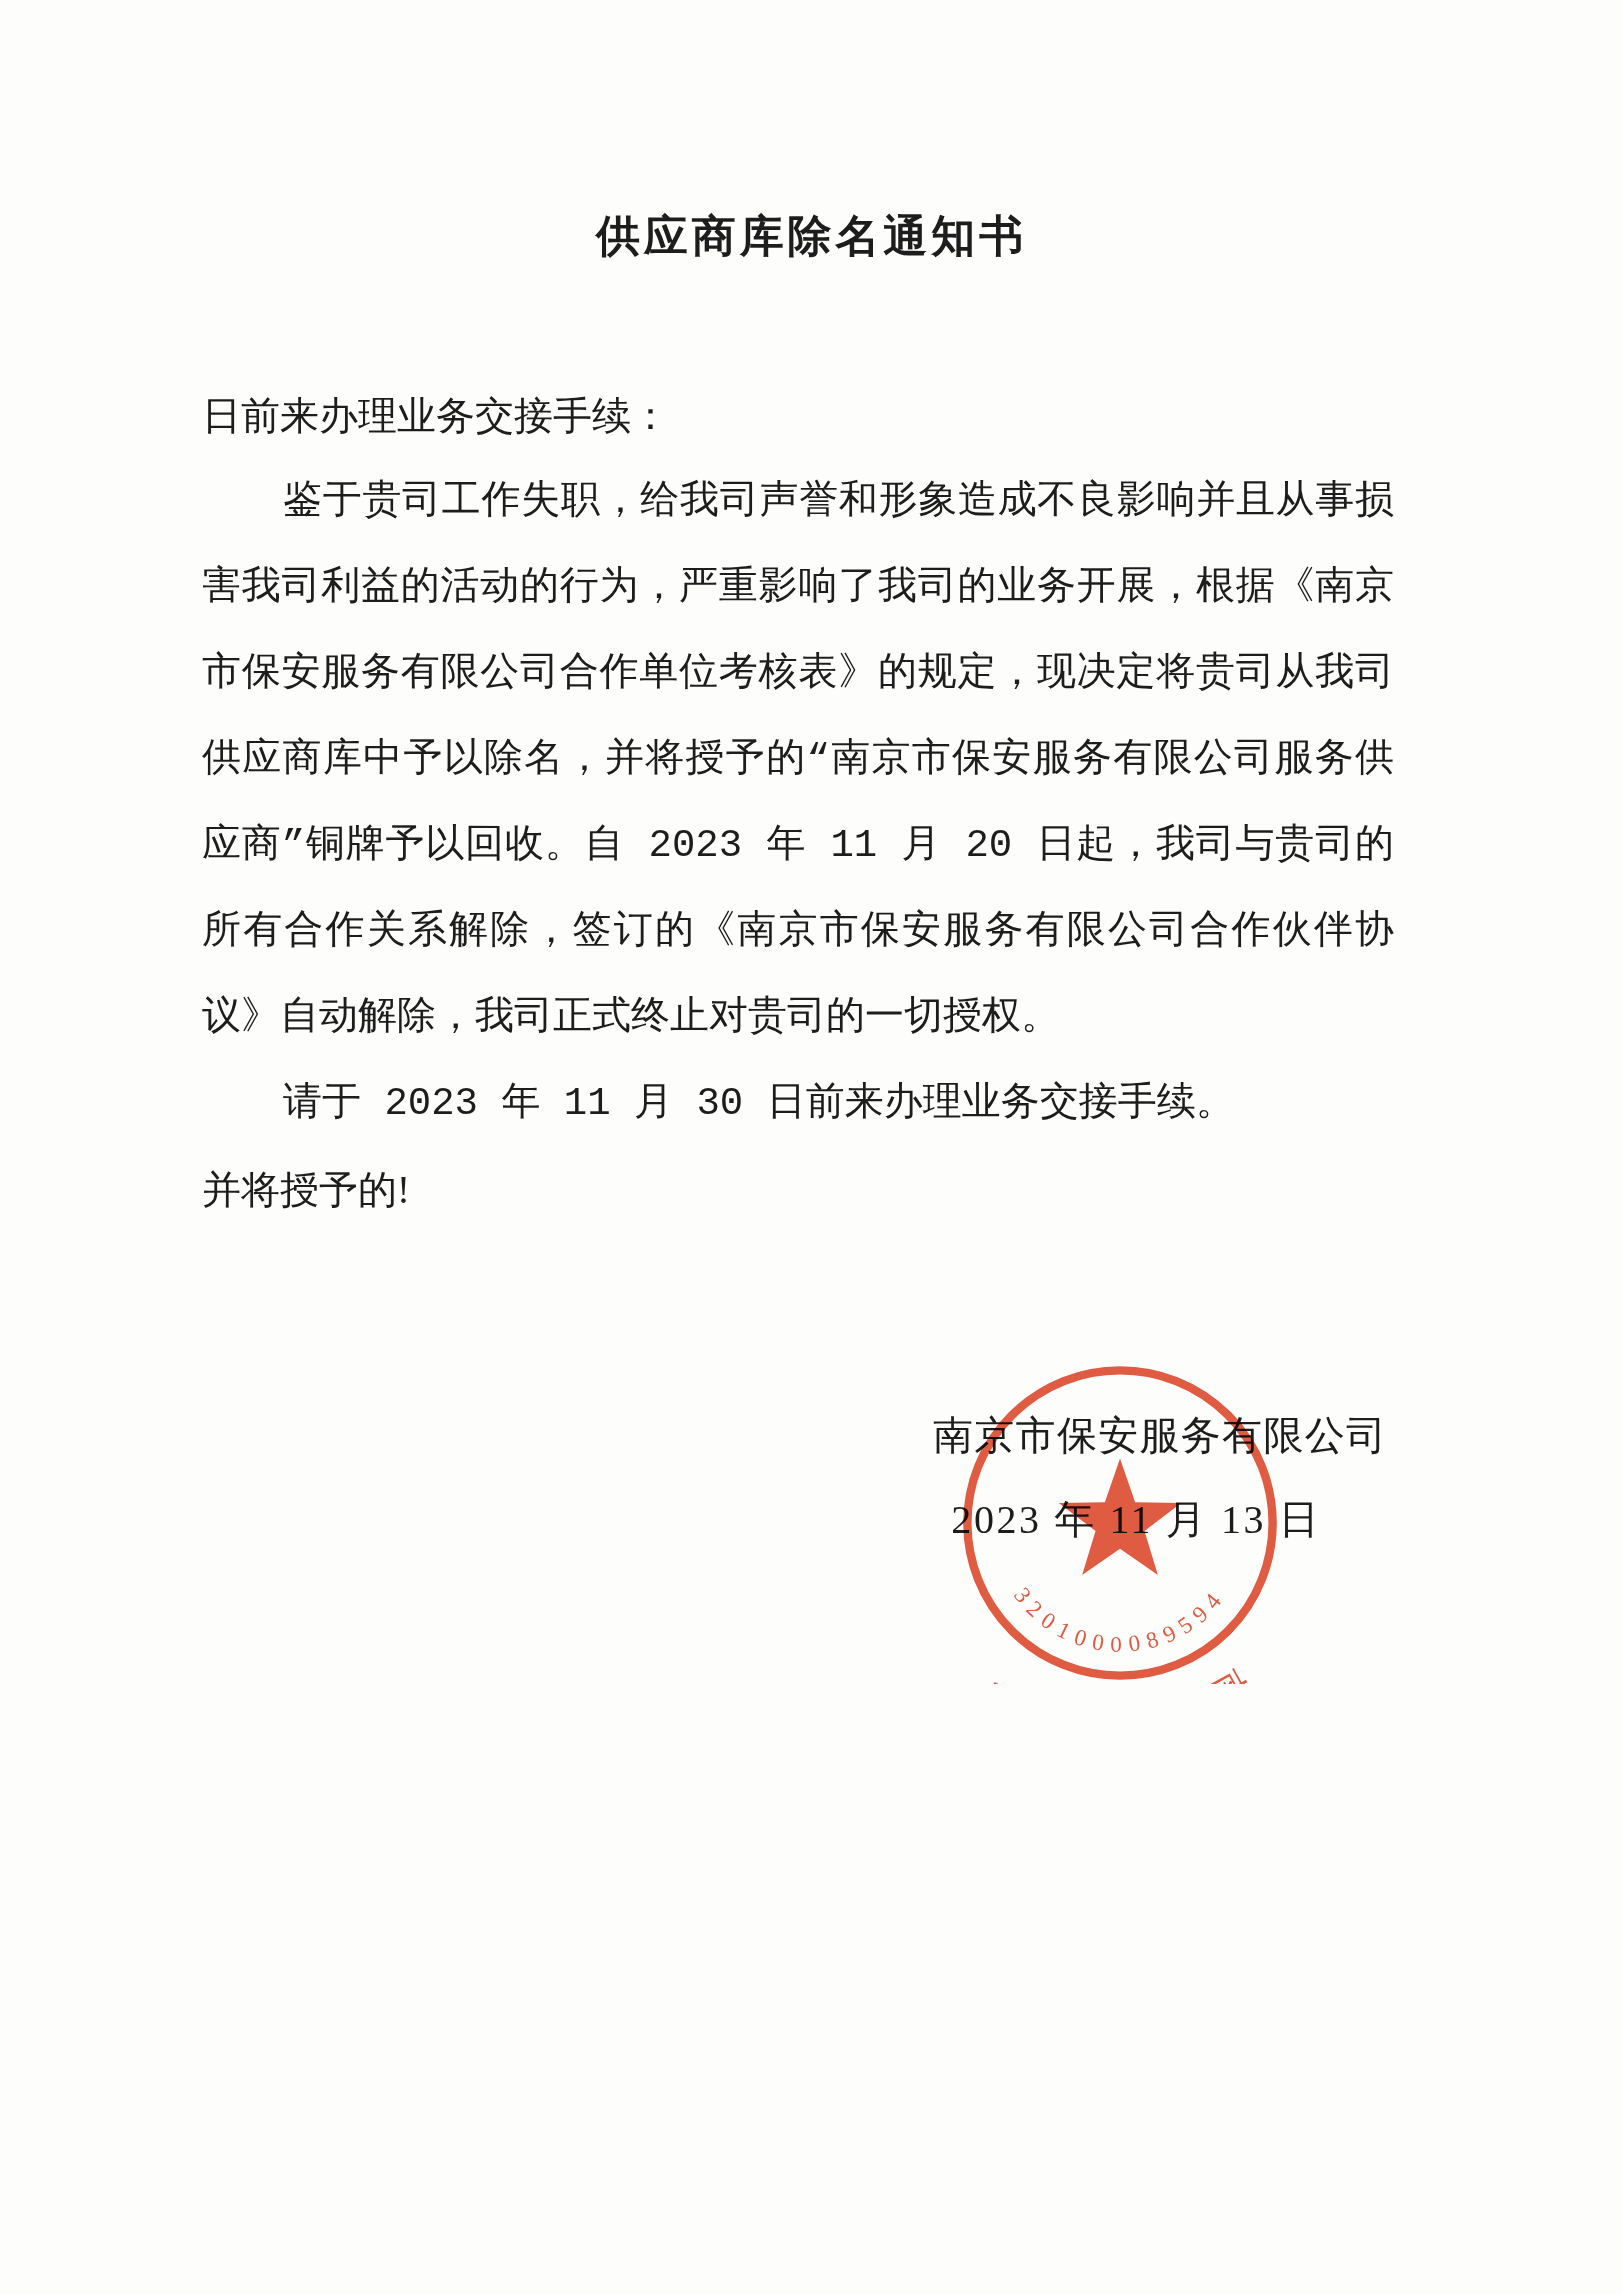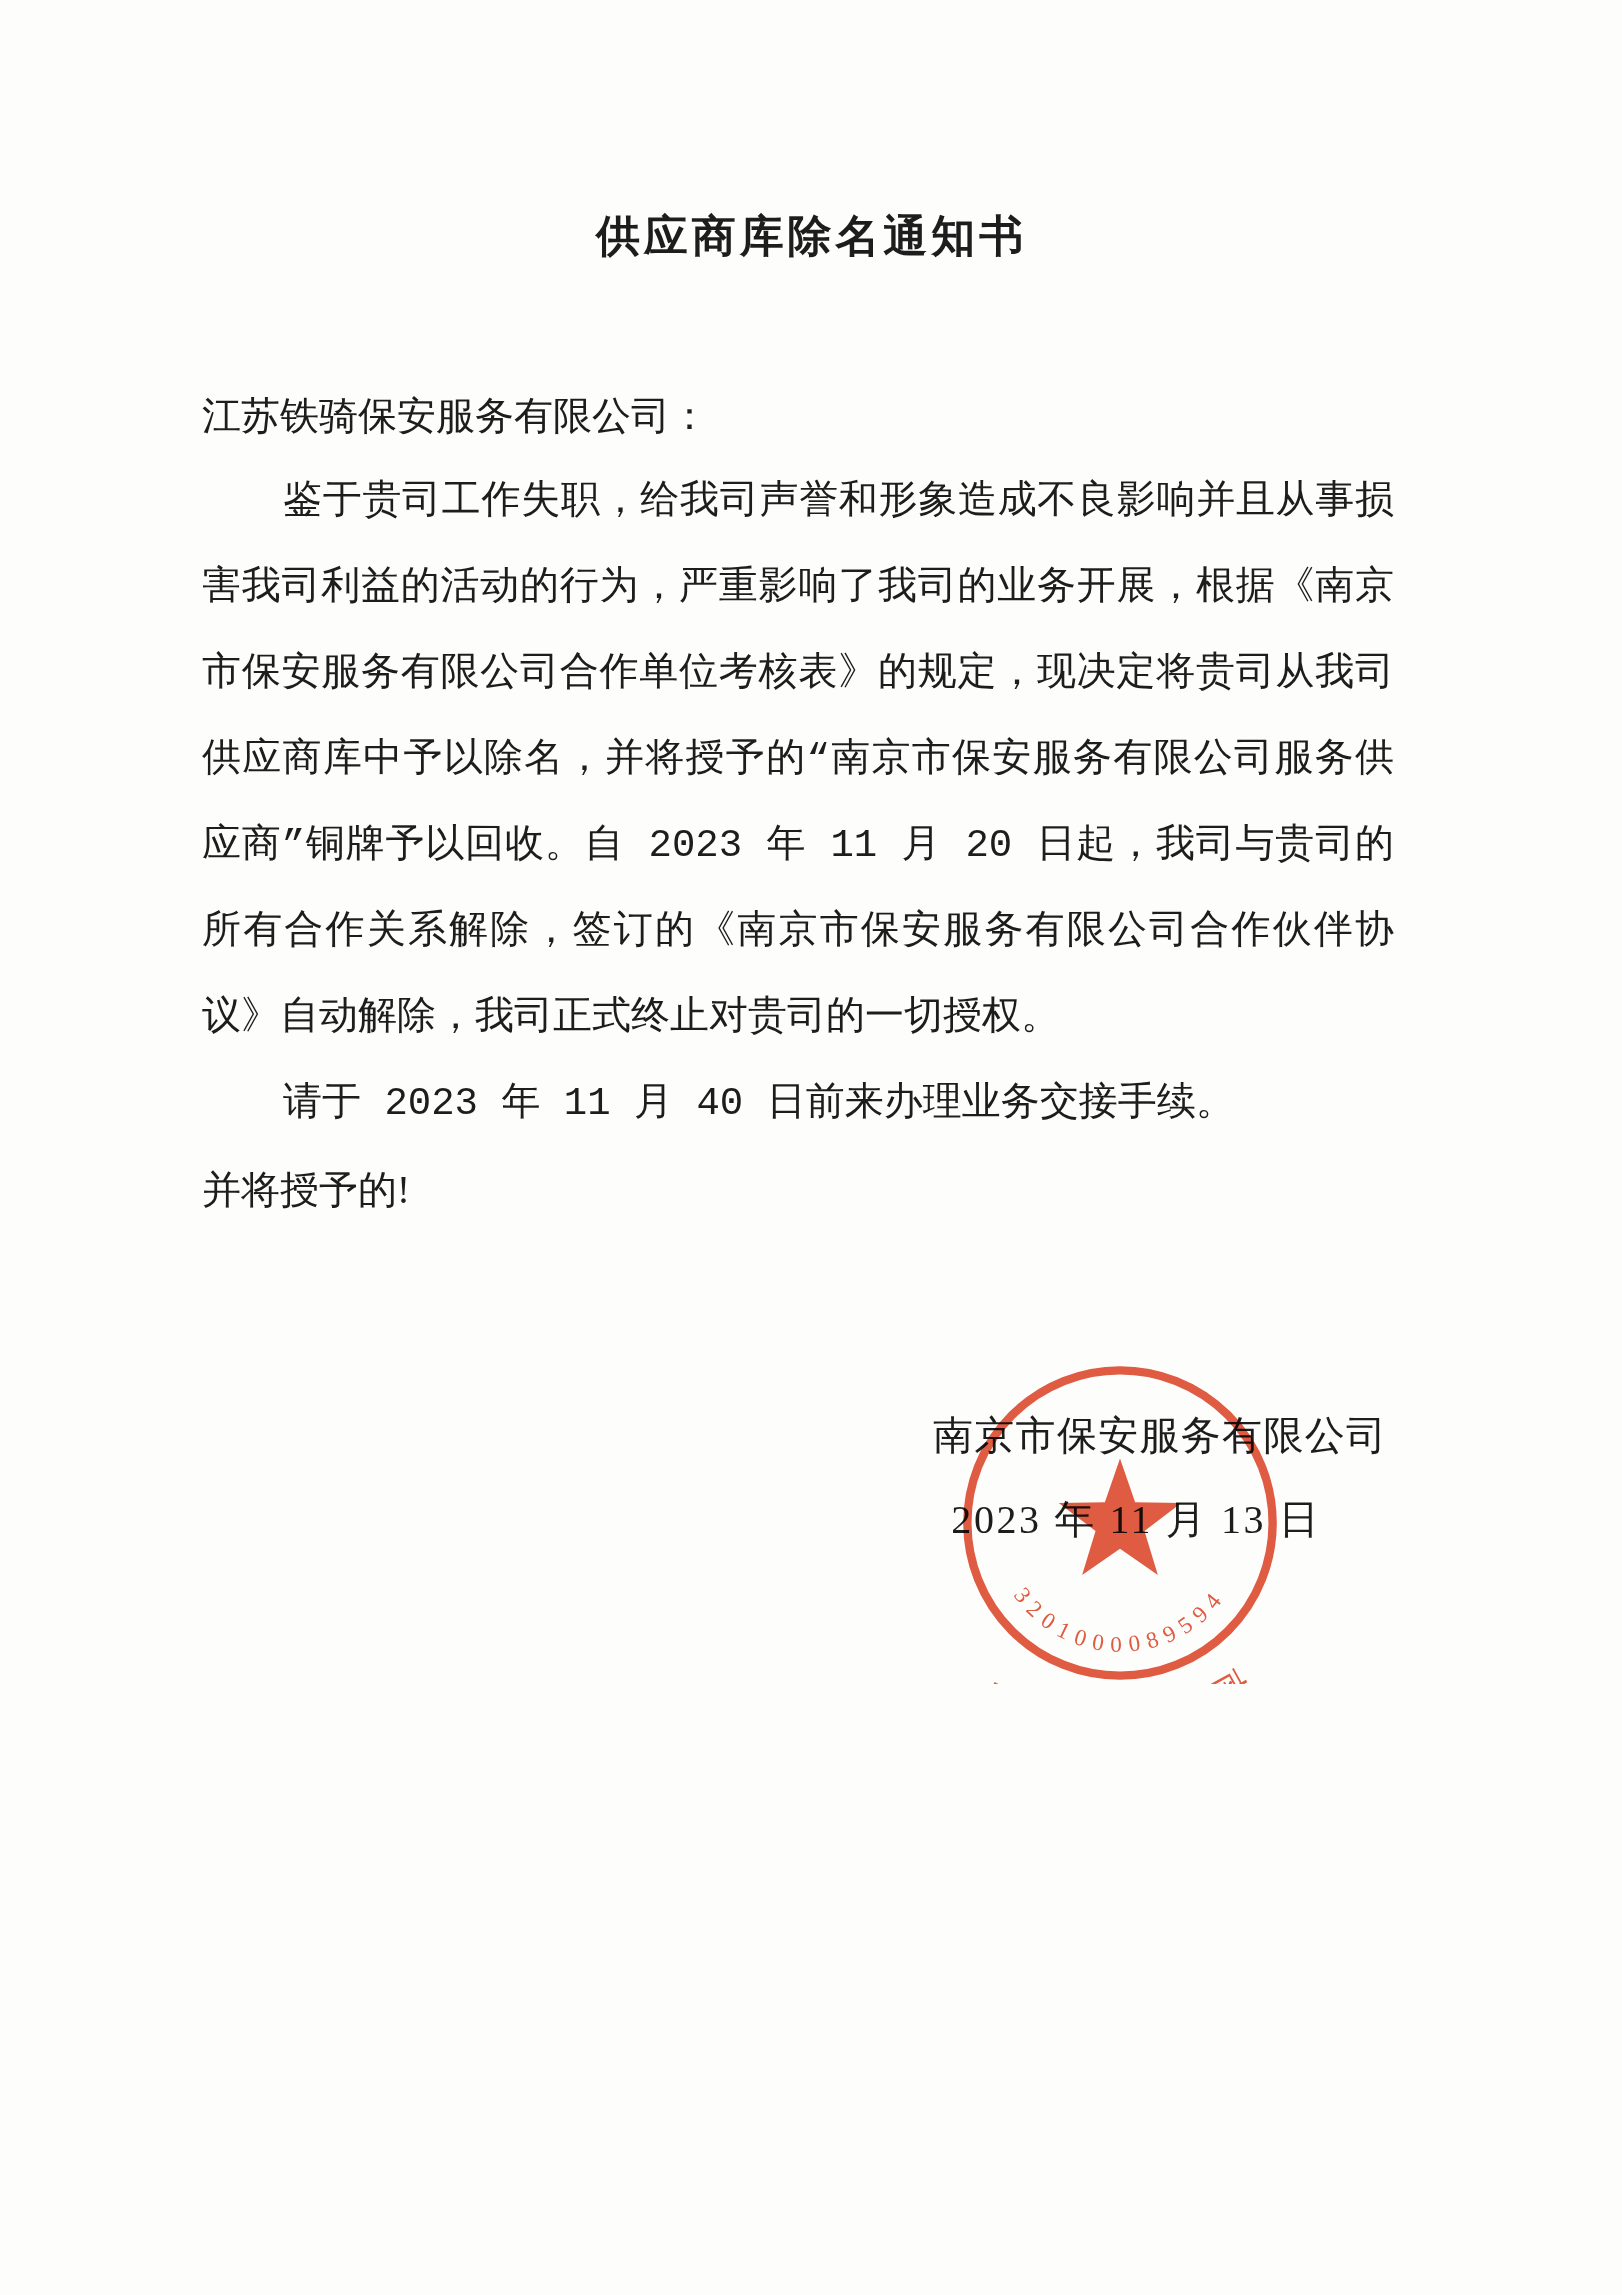--- a/index.html
+++ b/index.html
@@ -53,23 +53,23 @@
   }
 </style>
 </head>
 <body>
 
 <div class="page">
 
   <div class="doc-title">供应商库除名通知书</div>
 
   <div class="body-text">
-    <p class="salutation">江苏铁骑保安服务有限公司：</p>
+    <p class="salutation">日前来办理业务交接手续：</p>
     <p class="indent">鉴于贵司工作失职，给我司声誉和形象造成不良影响并且从事损害我司利益的活动的行为，严重影响了我司的业务开展，根据《南京市保安服务有限公司合作单位考核表》的规定，现决定将贵司从我司供应商库中予以除名，并将授予的“南京市保安服务有限公司服务供应商”铜牌予以回收。自 2023 年 11 月 20 日起，我司与贵司的所有合作关系解除，签订的《南京市保安服务有限公司合作伙伴协议》自动解除，我司正式终止对贵司的一切授权。</p>
-    <p class="indent">请于  2023 年 11 月 40 日前来办理业务交接手续。</p>
+    <p class="indent">请于  2023 年 11 月 30 日前来办理业务交接手续。</p>
     <p class="closing">并将授予的!</p>
   </div>
 
   <div class="signature">
     <div class="sig-company">南京市保安服务有限公司</div>
     <div class="sig-date">2023 年 11 月 13 日</div>
   </div>
 
   <svg class="seal" viewBox="0 0 500 500">
 

